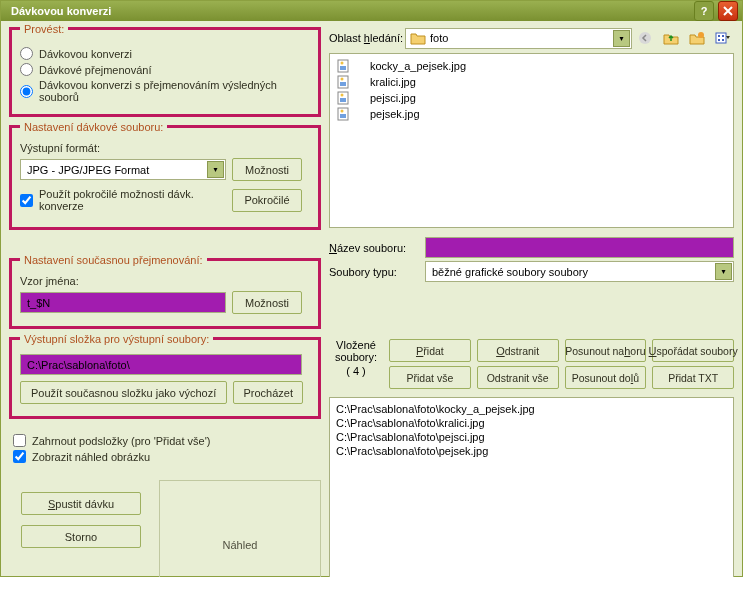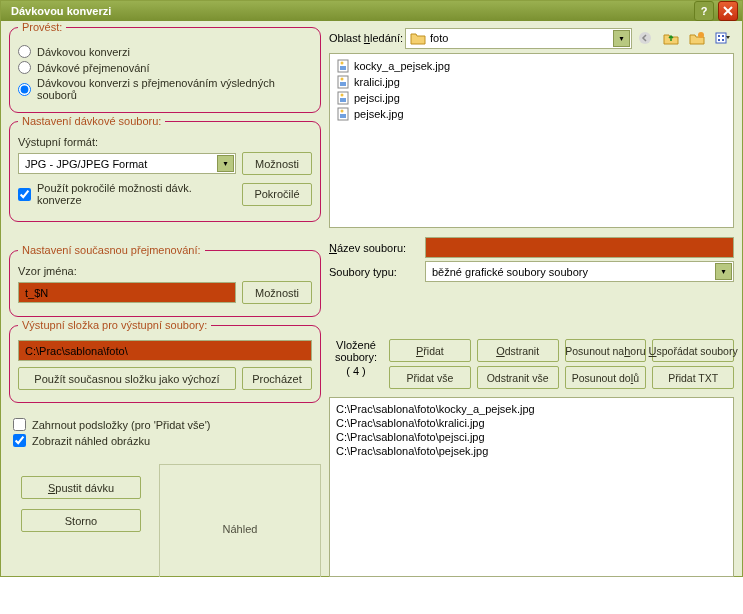--- a/index.html
+++ b/index.html
@@ -7,34 +7,34 @@
 .window { width: 743px; height: 577px; background: #e8eed4; border: 1px solid #8ca040; display: flex; flex-direction: column; }
 .titlebar { height: 26px; background: linear-gradient(to bottom, #9ab050 0%, #7a9030 100%); display: flex; align-items: center; padding: 0 4px 0 10px; color: #fff; font-weight: bold; }
 .titlebar-text { flex: 1; }
 .titlebar-btns { display: flex; gap: 4px; }
 .tb-btn { width: 20px; height: 20px; display: flex; align-items: center; justify-content: center; border-radius: 3px; font-weight: bold; cursor: pointer;}
 .help-btn { background: #8aa040; border: 1px solid #6a8020; color: #fff; }
 .close-btn { background: linear-gradient(#e86030,#c83010); border: 1px solid #902000; color: #fff; }
 .body { flex: 1; padding: 6px 8px 8px 8px; display: flex; gap: 8px; position: relative;}
 .leftcol { width: 312px; display: flex; flex-direction: column; gap: 8px; }
 .rightcol { flex: 1; display: flex; flex-direction: column; }
-.group { border: 1px solid #be185d; border-radius: 9px; position: relative; padding: 14px 8px 8px 8px; }
+.group { border: 3px solid #be185d; border-radius: 0; position: relative; padding: 14px 16px 8px 8px; }
 .group-title { position: absolute; top: -7px; left: 8px; background: #e8eed4; padding: 0 4px; color: #b05020; }
 .radio-row, .check-row { display: flex; align-items: center; gap: 6px; margin: 3px 0; }
 .radio-row input, .check-row input { width: 13px; height: 13px; }
 .label-dark { color: #303020; text-align: center; }
 label { color: #303020; }
 .row { display: flex; align-items: center; gap: 6px; margin: 4px 0; }
 .combo { flex: 1; height: 21px; background: #fff; border: 1px solid #a8b080; display: flex; align-items: center; padding: 0 18px 0 6px; position: relative; }
 .combo .dd { position: absolute; right: 1px; top: 1px; width: 17px; height: 17px; background: #b8c880; border: 1px solid #8a9850; display: flex; align-items: center; justify-content: center; font-size: 8px; }
-.textbox { height: 21px; background: #c2410c; border: 1px solid #a8b080; padding: 0 6px; display: flex; align-items: center; flex: 1; }
+.textbox { height: 21px; background: #a21caf; border: 1px solid #a8b080; padding: 0 6px; display: flex; align-items: center; flex: 1; }
 .textbox input { border: none; outline: none; width: 100%; background: transparent; }
 .btn { height: 23px; background: #e8eed4; border: 1px solid #9eb060; border-radius: 2px; padding: 0 10px; display: inline-flex; align-items: center; justify-content: center; cursor: pointer; color: #303020; white-space: nowrap; }
 .filelist { flex: 1; background: #fff; border: 1px solid #a8b080; padding: 4px; overflow: auto; }
-.file-item { display: flex; align-items: center; gap: 4px; padding: 1px 2px; }
+.file-item { display: flex; align-items: center; gap: 20px; padding: 1px 2px; }
 .file-icon { width: 14px; height: 14px; display: inline-flex; align-items: center; justify-content: center;}
 .lower-filelist { height: 200px; }
 .btnrow { display: flex; gap: 6px; margin: 4px 0; }
 .btnrow .btn { flex: 1; min-width: 0; font-size: 10.5px; padding: 0 4px;}
 .preview-area { display: flex; gap: 6px; margin-top: 6px; height: 130px; }
 .preview-left { width: 144px; display: flex; flex-direction: column; gap: 10px; padding-top: 12px; align-items: center;}
 .preview-left .btn { width: 120px; }
 .preview-box { flex: 1; border: 1px solid #c0c8a0; display: flex; align-items: center; justify-content: center; color: #505040;}
 .nav-icons { display: flex; gap: 4px; align-items: center;}
 .nav-icon { width: 22px; height: 22px; display:flex; align-items:center; justify-content:center; border:1px solid transparent; cursor:pointer;}

